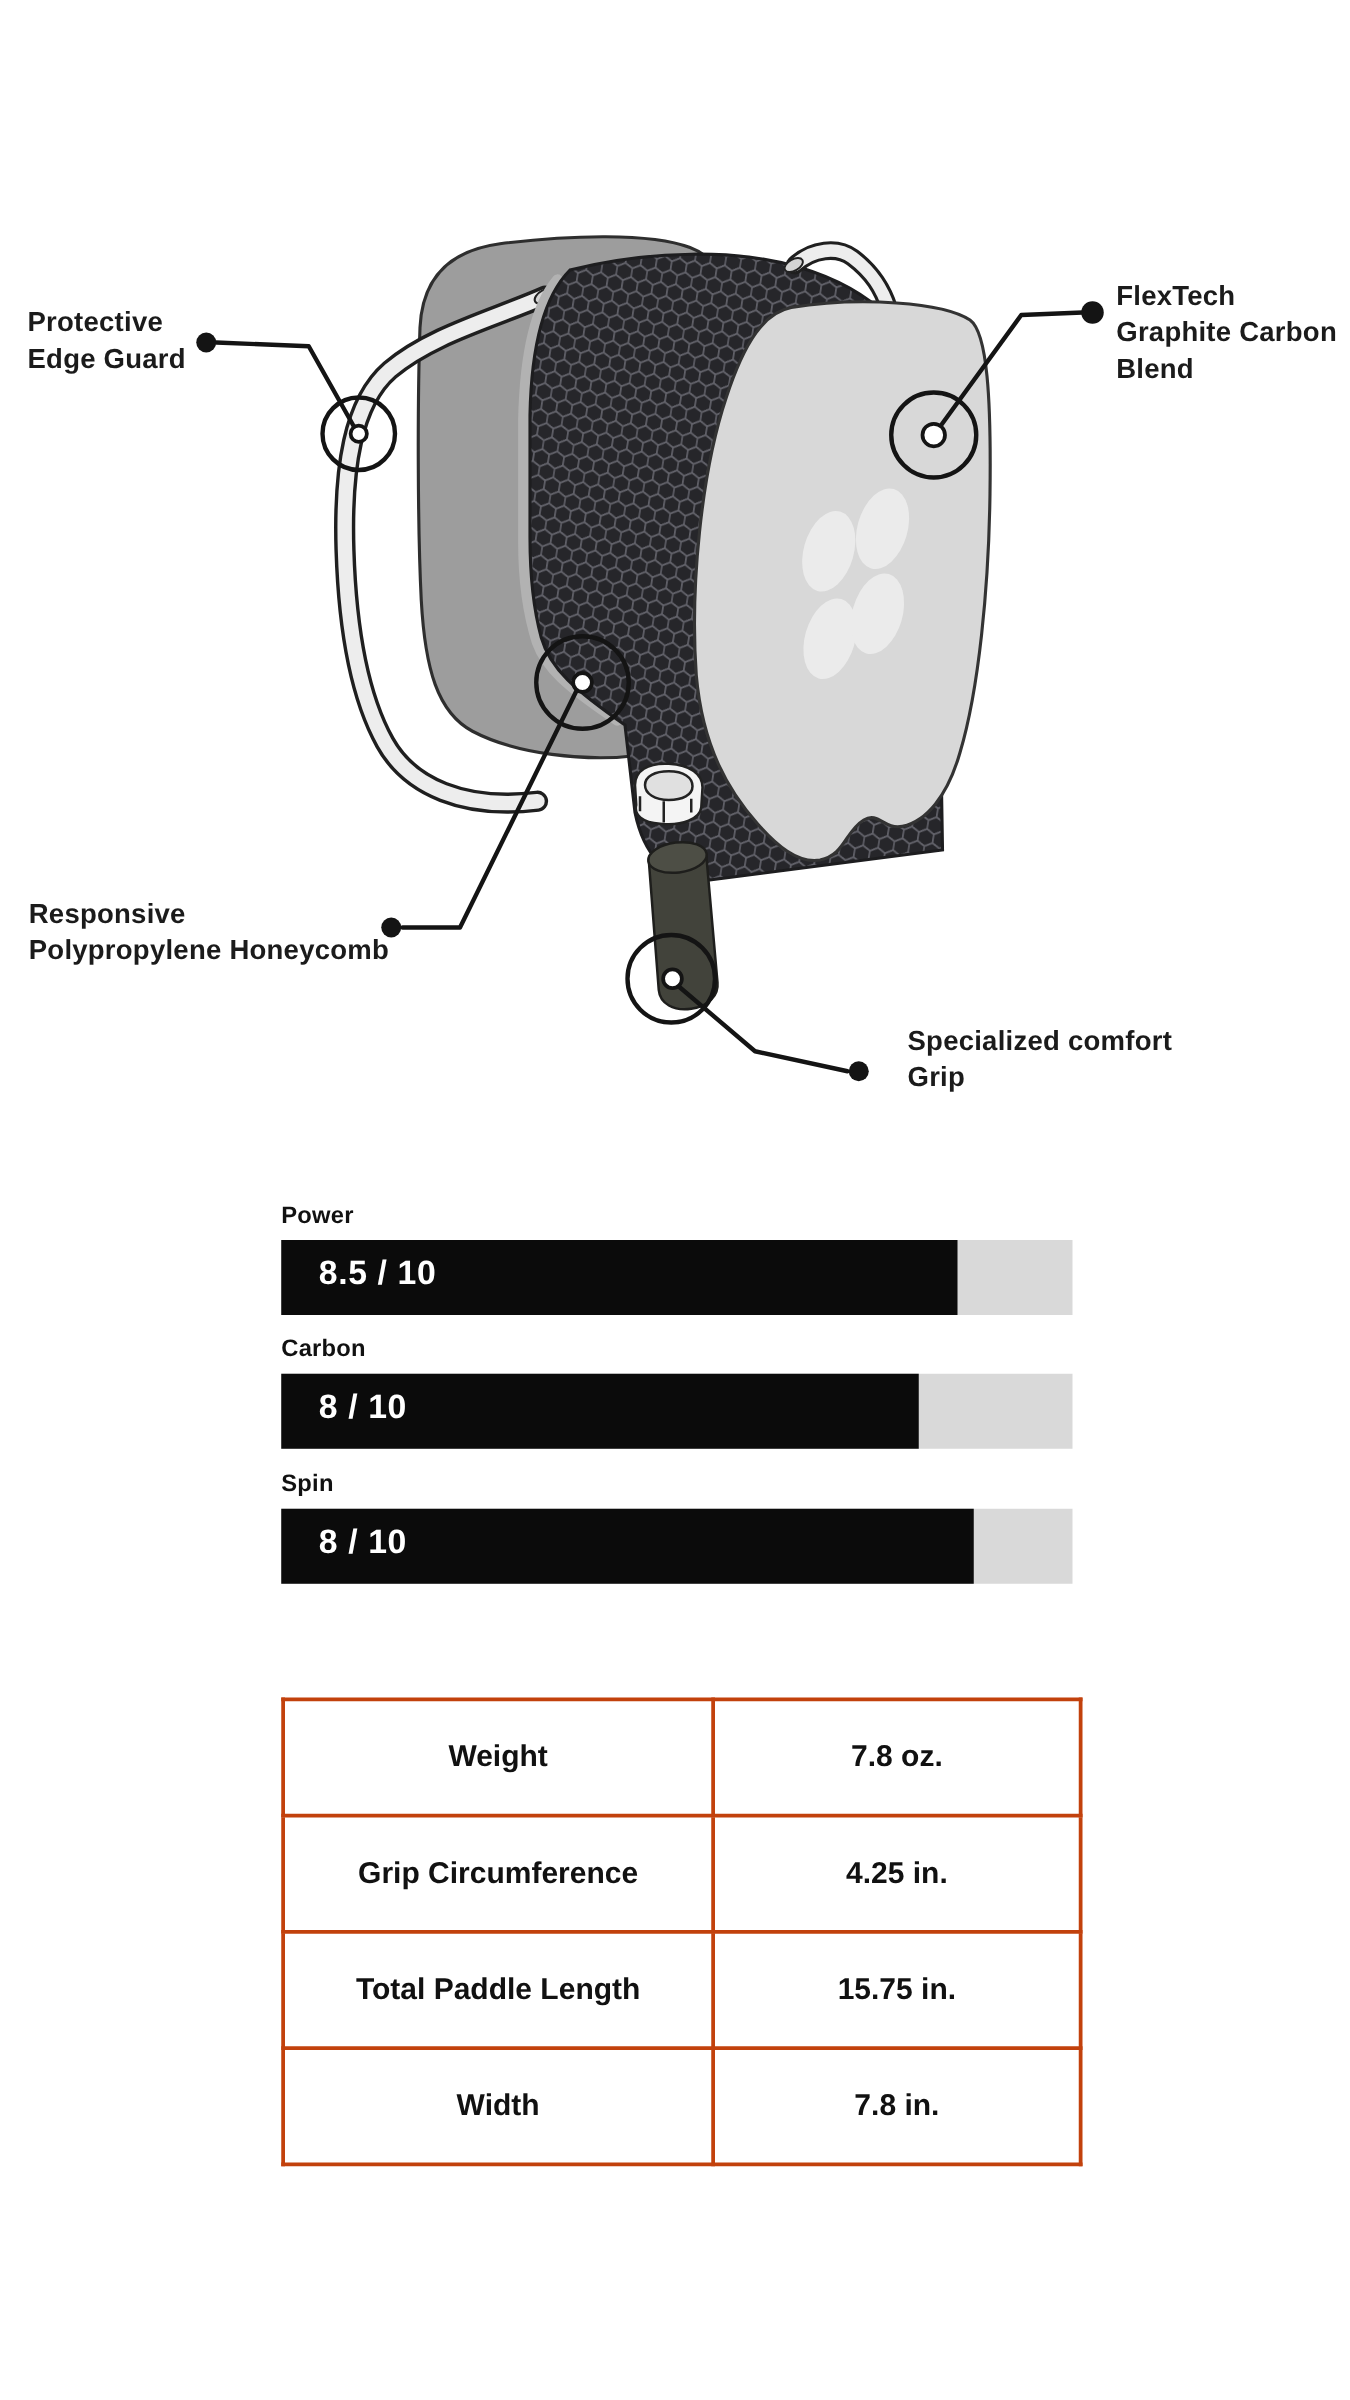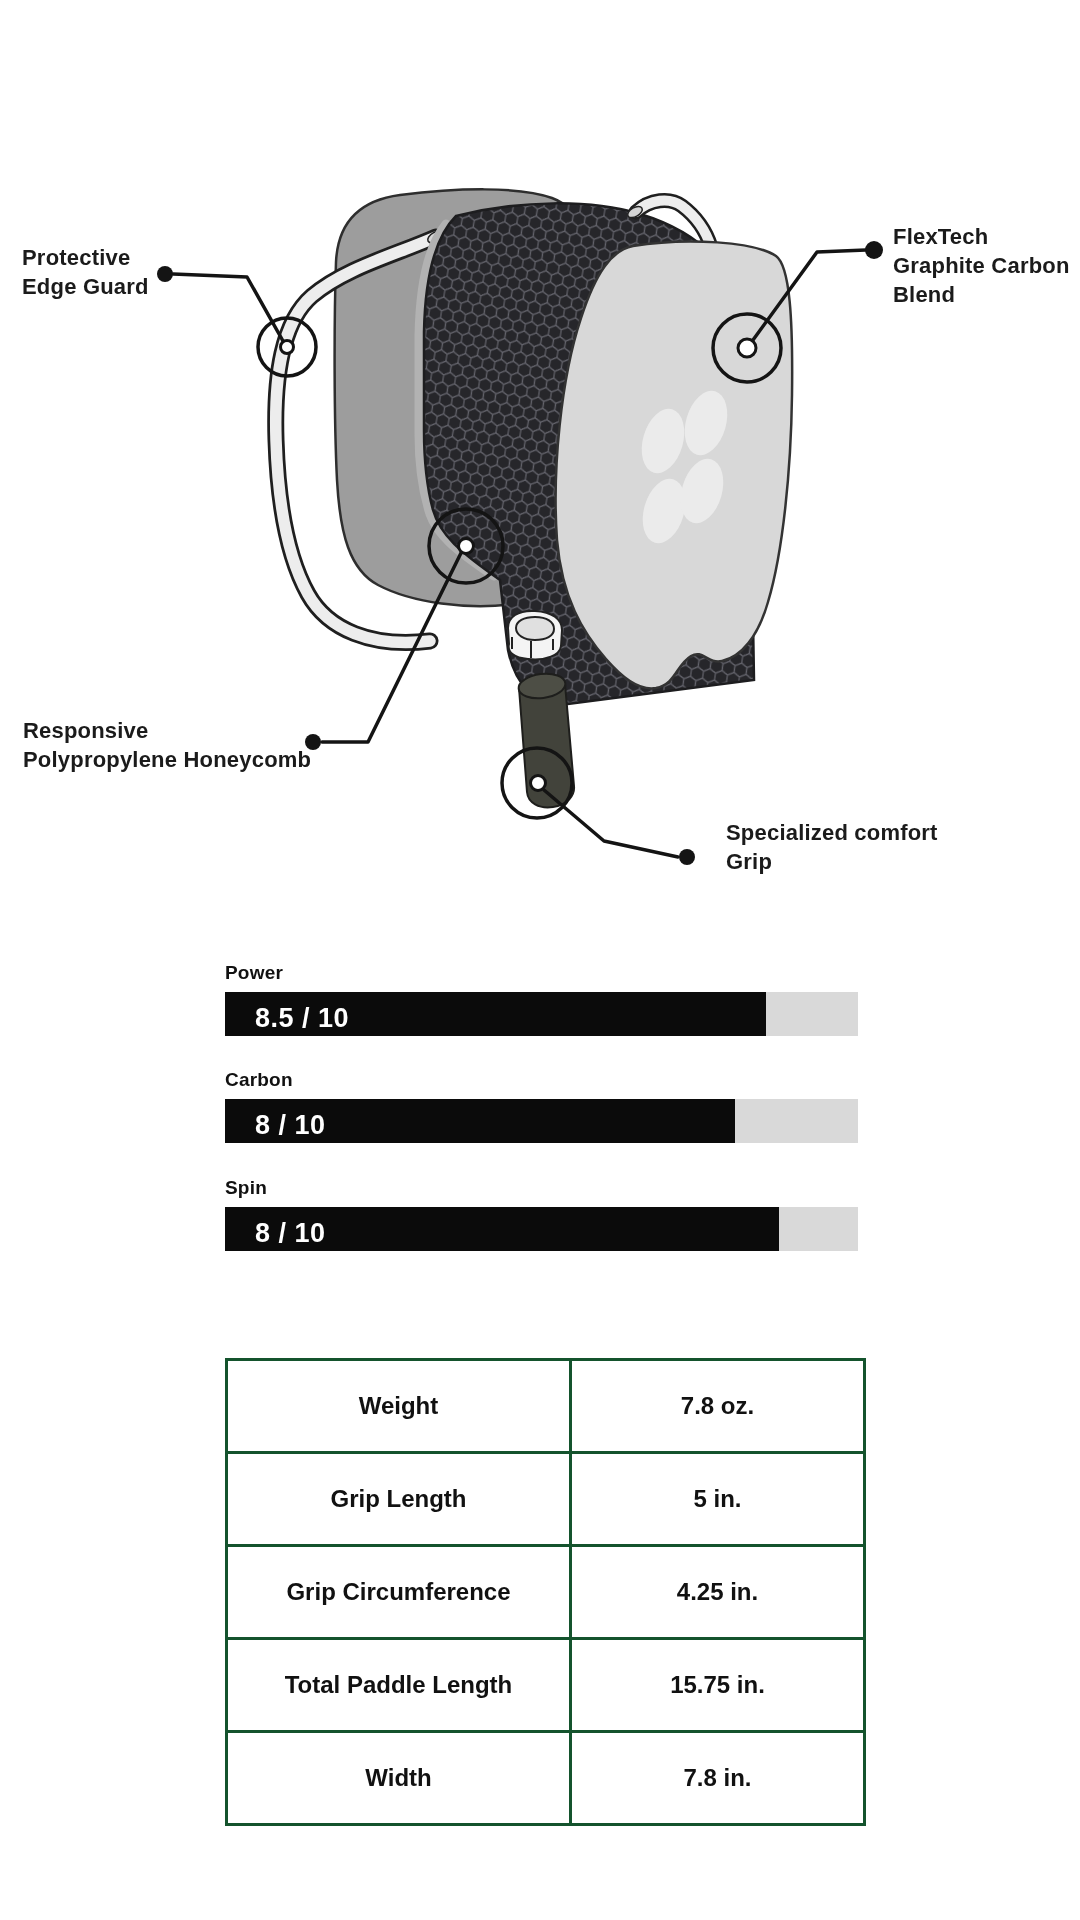--- a/index.html
+++ b/index.html
@@ -7,32 +7,32 @@
     position:relative;width:1080px;height:1920px;background:#ffffff;overflow:hidden;
     font-family:"Liberation Sans","DejaVu Sans",sans-serif;color:#1b1b1b;padding-left:21px;
   }
   svg{position:absolute;left:0;top:0;}
   .callout-label{
     position:absolute;font-size:22px;font-weight:700;line-height:29px;color:#1b1b1b;
     letter-spacing:.2px;white-space:nowrap;
   }
   .rating-block{position:absolute;left:225px;width:633px;}
   .rating-label{font-size:19px;font-weight:700;color:#111;line-height:30px;margin-bottom:4px;letter-spacing:.2px;}
-  .rating-track{position:relative;height:44px;background:#d9d9d9;}
+  .rating-track{position:relative;height:60px;background:#d9d9d9;}
   .rating-fill{position:absolute;left:0;top:0;bottom:0;background:#0b0b0b;}
   .rating-value{
     position:absolute;left:30px;top:0;height:52px;line-height:52px;
     color:#ffffff;font-size:27px;font-weight:700;letter-spacing:.5px;
   }
   .spec-table{
     position:absolute;left:225px;top:1358px;width:638px;
     border-collapse:collapse;table-layout:fixed;
   }
   .spec-table td{
-    border:3px solid #14532d;height:90px;text-align:center;vertical-align:middle;
+    border:3px solid #c2410c;height:90px;text-align:center;vertical-align:middle;
     font-size:24px;font-weight:700;color:#111;padding:0 8px;
   }
   .spec-table col.c-name{width:344px;}
   .spec-table col.c-value{width:294px;}
 </style>
 </head>
 <body>
 
 <div class="canvas">
 
@@ -172,24 +172,20 @@
     <colgroup>
         <col class="c-name">
         <col class="c-value">
       </colgroup>
     <tbody>
       <tr>
         <td>Weight</td>
         <td>7.8 oz.</td>
       </tr>
       <tr>
-        <td>Grip Length</td>
-        <td>5 in.</td>
-      </tr>
-      <tr>
         <td>Grip Circumference</td>
         <td>4.25 in.</td>
       </tr>
       <tr>
         <td>Total Paddle Length</td>
         <td>15.75 in.</td>
       </tr>
       <tr>
         <td>Width</td>
         <td>7.8 in.</td>

